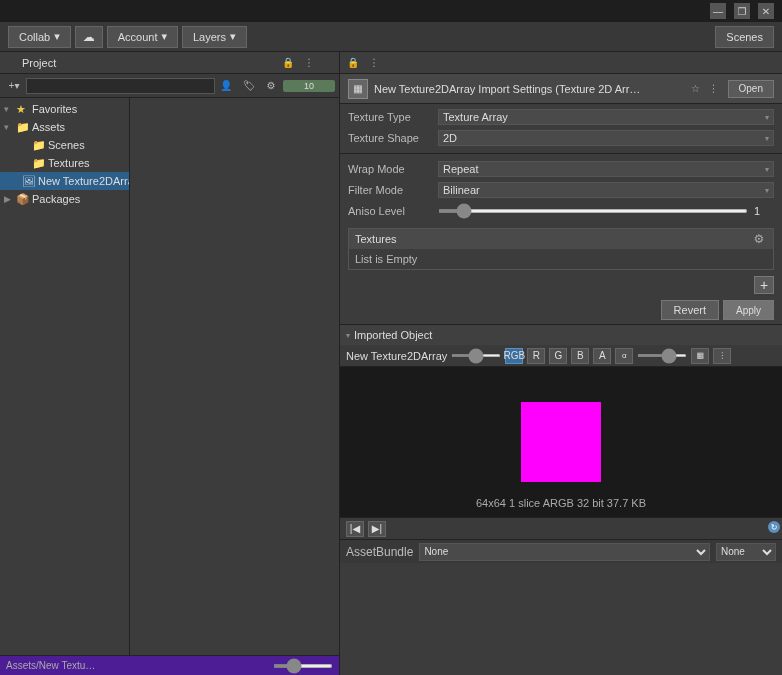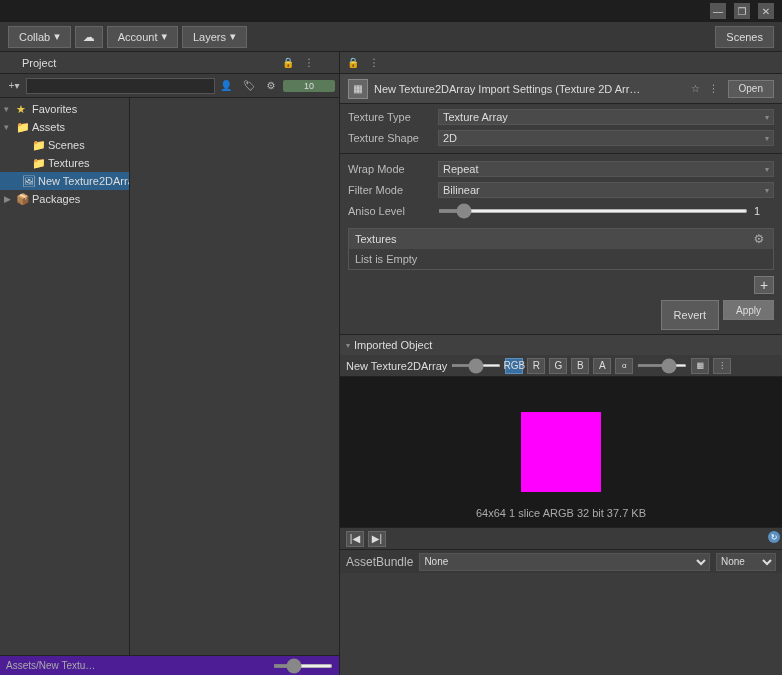--- a/index.html
+++ b/index.html
@@ -397,21 +397,21 @@
     }
 
     
     .action-row {
       display: flex;
       justify-content: flex-end;
       padding: 4px 8px;
       gap: 4px;
     }
     .revert-btn {
-      height: 30px;
+      height: 20px;
       background: #5a5a5a;
       border: 1px solid #777;
       color: #ddd;
       font-size: 11px;
       padding: 0 12px;
       cursor: pointer;
     }
     .apply-btn {
       height: 20px;
       background: #737373;

